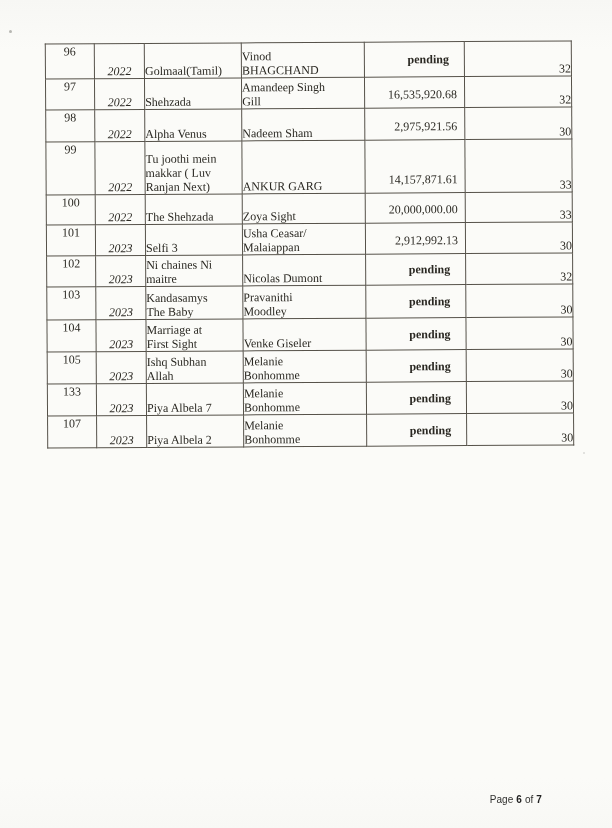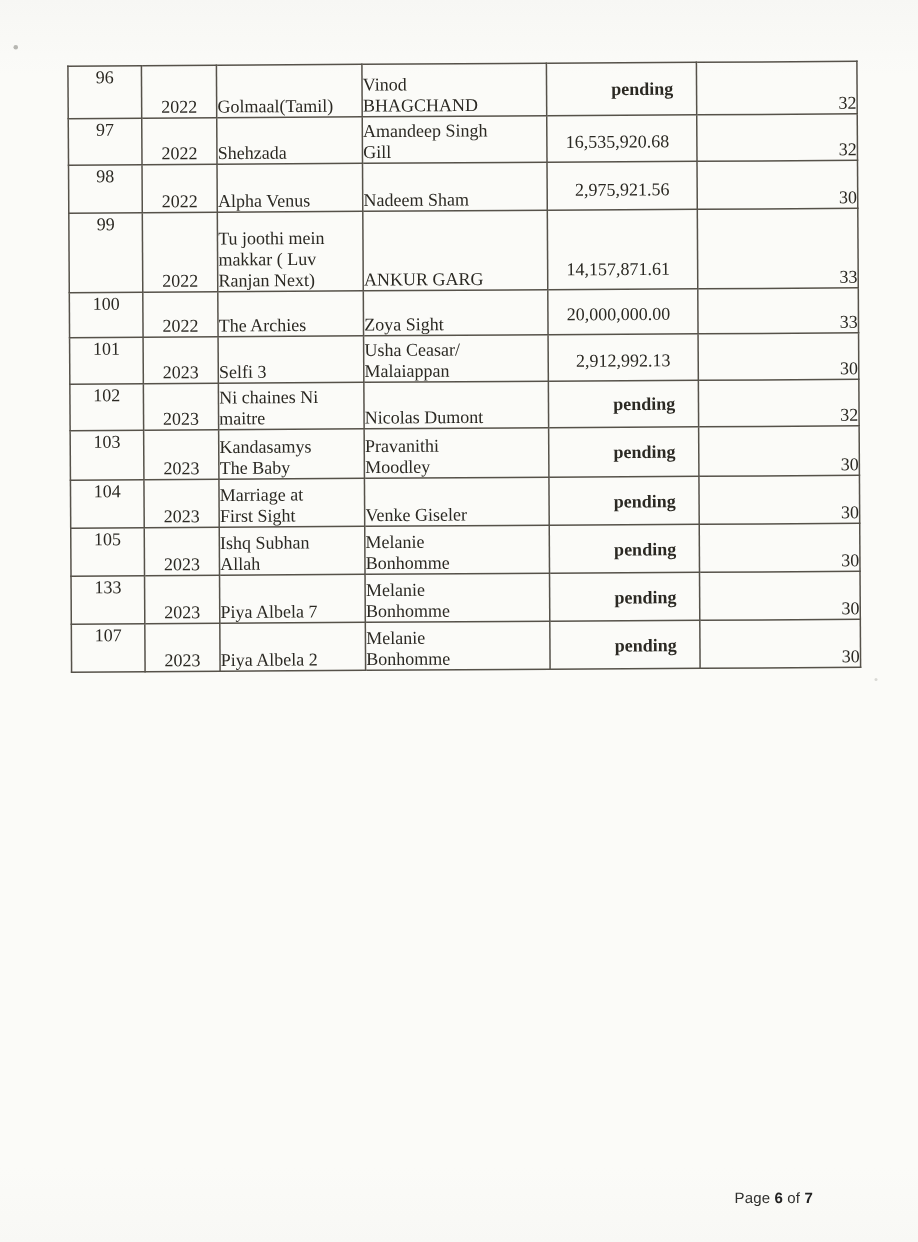--- a/index.html
+++ b/index.html
@@ -39,26 +39,26 @@
   }
   table.doc td {
     border: 1px solid #56524a;
     font-size: 12px;
     line-height: 14px;
     padding: 0;
     overflow: hidden;
     color: #2b2923;
   }
   td.sl { vertical-align: top;    text-align: center; padding-top: 4px; }
-  td.yr { vertical-align: bottom; text-align: center; padding-bottom: 4px; }
+  td.yr { vertical-align: bottom; text-align: center; padding-bottom: 4px; font-style: italic; }
   td.ti { vertical-align: bottom; text-align: left;   padding: 2px 3px 3px 7px; white-space: pre-line; }
   td.nm { vertical-align: bottom; text-align: left;   padding: 2px 3px 3px 7px; white-space: pre-line; }
   td.am { text-align: right; }
   td.am.pend { vertical-align: middle; padding-right: 15px; font-weight: bold; }
-  td.am.num  { vertical-align: bottom; padding-right: 18px; padding-bottom: 6px; border-radius: 12px; }
+  td.am.num  { vertical-align: bottom; padding-right: 7px; padding-bottom: 6px; border-radius: 12px; }
   td.cd { vertical-align: bottom; text-align: right; padding-right: 10px; padding-bottom: 5px; }
 
   .footer {
     position: absolute;
     top: 794px; right: 70px;
     font-family: "Liberation Sans", sans-serif;
     font-size: 10px;
     color: #30302e;
     letter-spacing: 0.1px;
   }
@@ -114,21 +114,21 @@
           <td class="ti">Tu joothi mein
 makkar  ( Luv
 Ranjan Next)</td>
           <td class="nm">ANKUR GARG</td>
           <td class="am num">14,157,871.61</td>
           <td class="cd">33</td>
         </tr>
         <tr style="height:30px">
           <td class="sl">100</td>
           <td class="yr">2022</td>
-          <td class="ti">The Archies</td>
+          <td class="ti">The Shehzada</td>
           <td class="nm">Zoya Sight</td>
           <td class="am num">20,000,000.00</td>
           <td class="cd">33</td>
         </tr>
         <tr style="height:31px">
           <td class="sl">101</td>
           <td class="yr">2023</td>
           <td class="ti">Selfi 3</td>
           <td class="nm">Usha Ceasar/
 Malaiappan</td>

